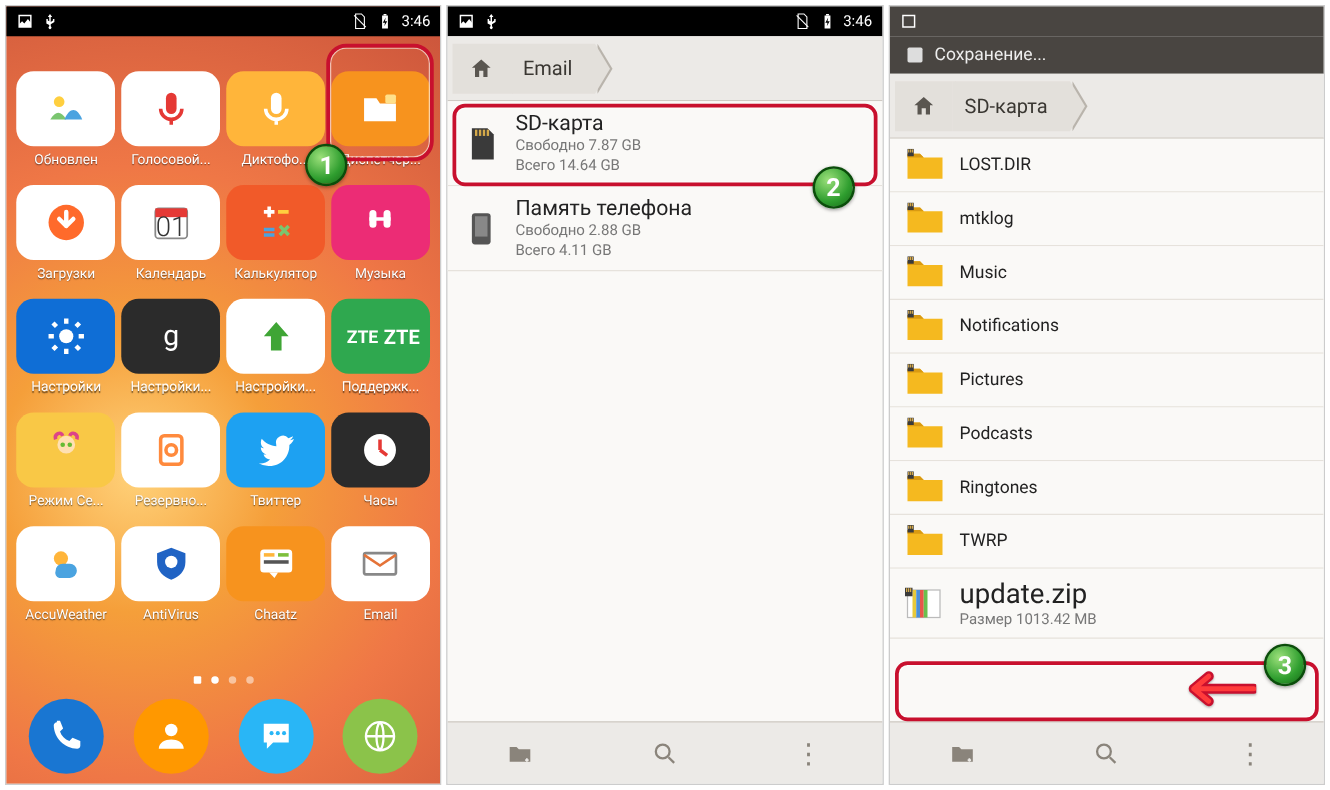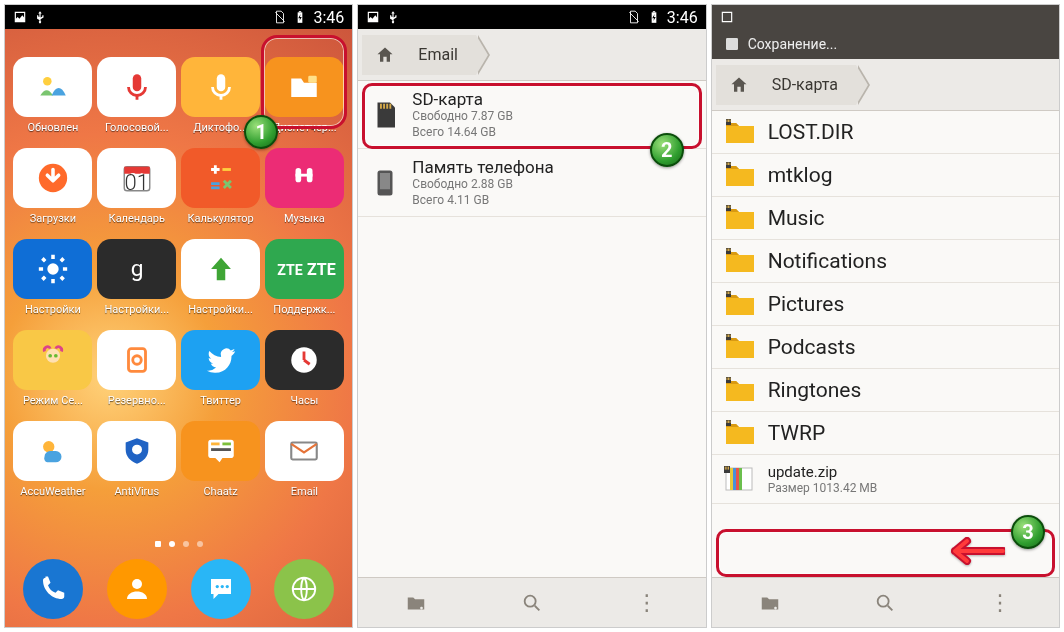--- a/index.html
+++ b/index.html
@@ -1,19 +1,19 @@
 <!DOCTYPE html>
 <html><head>
 <meta charset="utf-8">
 <style>
   * { box-sizing: border-box; margin: 0; padding: 0; font-family: Roboto, Arial, sans-serif; }
   body { background: #fff; width: 1064px; height: 632px; display: flex; padding: 4px; gap: 4px; }
   .panel { flex: 1; height: 624px; background: #f0f0f0; position: relative; border: 1px solid #ccc; overflow: hidden; }
   
-  .statusbar { height: 24px; background: #000; color: #fff; display: flex; align-items: center; padding: 0 8px; font-size: 16px; }
+  .statusbar { height: 24px; background: #000; color: #fff; display: flex; align-items: center; padding: 0 8px; font-size: 12px; }
   .statusbar .left { display: flex; gap: 6px; align-items: center; }
   .statusbar .right { margin-left: auto; display: flex; gap: 6px; align-items: center; }
   .sb-icon { width: 14px; height: 14px; display: inline-flex; align-items: center; justify-content: center; }
   .sb-icon svg { width: 14px; height: 14px; fill: #fff; }
 
   
   .p1 { background: radial-gradient(circle at 30% 60%, #ffd27a 0%, #f59f3a 25%, #ef7746 55%, #c9533b 100%); }
   .app-grid { padding: 28px 6px 0 6px; display: grid; grid-template-columns: repeat(4, 1fr); row-gap: 14px; }
   .app { display: flex; flex-direction: column; align-items: center; gap: 4px; }
   .app-ic { width: 79px; height: 60px; border-radius: 14px; display: flex; align-items: center; justify-content: center; background: #fff; position: relative; }
@@ -49,22 +49,22 @@
   }
   .p3 .statusbar { background: #494541; }
   .p3 .fm-head2 { height: 30px; background: #494541; color: #eee; display: flex; align-items: center; padding-left: 12px; font-size: 14px; gap: 8px; }
   .p3 .fm-head2 svg { width: 16px; height: 16px; fill: #ddd; }
   .fm-body { background: #faf9f7; height: calc(100% - 24px - 52px - 50px); overflow: hidden; }
   .p3 .fm-body { height: calc(100% - 24px - 30px - 52px - 50px); }
   .storage-item, .folder-item, .file-item { display: flex; align-items: center; padding: 8px 12px; border-bottom: 1px solid #e6e2dc; gap: 12px; background: #faf9f7; }
   .storage-item svg, .folder-item svg, .file-item svg { flex-shrink: 0; }
   .storage-text .t1 { font-size: 17px; color: #222; }
   .storage-text .t2, .storage-text .t3 { font-size: 12px; color: #777; line-height: 1.3; }
-  .folder-item .t1 { font-size: 21px; color: #222; }
-  .file-text .t1 { font-size: 15px; color: #222; }
+  .folder-item .t1 { font-size: 14px; color: #222; }
+  .file-text .t1 { font-size: 22px; color: #222; }
   .file-text .t2 { font-size: 12px; color: #777; }
   .fm-toolbar { position: absolute; bottom: 0; left: 0; right: 0; height: 50px; background: #eceae7; border-top: 1px solid #cfcac4; display: flex; }
   .tb-btn { flex: 1; display: flex; align-items: center; justify-content: center; }
   .tb-btn svg { width: 22px; height: 22px; fill: #8a847b; }
   .tb-btn.dots { font-size: 22px; color: #8a847b; letter-spacing: 2px; }
 
   
   .folder-ic { width: 32px; height: 26px; }
   .sd-ic { width: 30px; height: 30px; }
 

